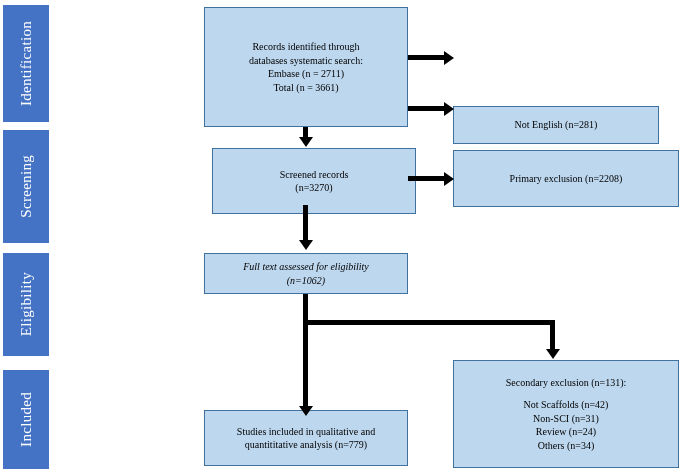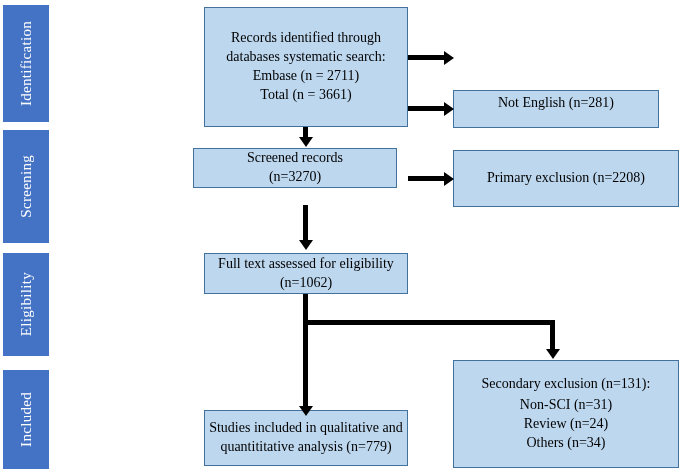--- a/index.html
+++ b/index.html
@@ -43,23 +43,23 @@
   .box {
     position: absolute;
     background: #bdd7ee;
     border: 1px solid #41719c;
     box-sizing: border-box;
     display: flex;
     flex-direction: column;
     align-items: center;
     justify-content: center;
     text-align: center;
-    font-size: 14px;
+    font-size: 10px;
     line-height: 1.35;
-    padding: 14px 4px;
+    padding: 5px 4px;
   }
   .box .line { white-space: nowrap; }
   .box .line.indent { text-align: left; }
   .box .gap { height: 9px; }
 
   
   .vline, .hline {
     position: absolute;
     background: #000000;
   }
@@ -102,41 +102,42 @@
   </div>
 
   <div class="box" style="left:204px; top:7px; width:204px; height:120px;">
     <div class="line">Records identified through</div>
     <div class="line">databases systematic search:</div>
     <div class="line indent">Embase (n = 2711)</div>
     <div class="line indent">Total (n = 3661)</div>
   </div>
 
 
-  <div class="box" style="left:453px; top:90px; width:206px; height:38px;justify-content:flex-end;">
+  <div class="box" style="left:453px; top:106px; width:206px; height:38px;">
     <div class="line">Not English  (n=281)</div>
   </div>
 
-  <div class="box" style="left:193px; top:148px; width:204px; height:40px;">
+  <div class="box" style="left:212px; top:148px; width:204px; height:66px;">
     <div class="line">Screened records</div>
     <div class="line">(n=3270)</div>
   </div>
 
   <div class="box" style="left:453px; top:150px; width:226px; height:57px;align-items:center;">
     <div class="line">Primary  exclusion (n=2208)</div>
   </div>
 
-  <div class="box" style="left:204px; top:253px; width:204px; height:41px;">
+  <div class="box" style="left:204px; top:253px; width:204px; height:41px;font-style:italic;">
     <div class="line">Full  text assessed for eligibility</div>
     <div class="line">(n=1062)</div>
   </div>
 
   <div class="box" style="left:453px; top:360px; width:226px; height:108px;justify-content:center;">
     <div class="line">Secondary exclusion  (n=131):</div>
     <div class="gap"></div>
+    <div class="line">Not Scaffolds (n=42)</div>
     <div class="line">Non-SCI (n=31)</div>
     <div class="line">Review  (n=24)</div>
     <div class="line">Others (n=34)</div>
   </div>
 
   <div class="box" style="left:204px; top:410px; width:204px; height:56px;">
     <div class="line">Studies included in qualitative  and</div>
     <div class="line">quantititative  analysis (n=779)</div>
   </div>
 

